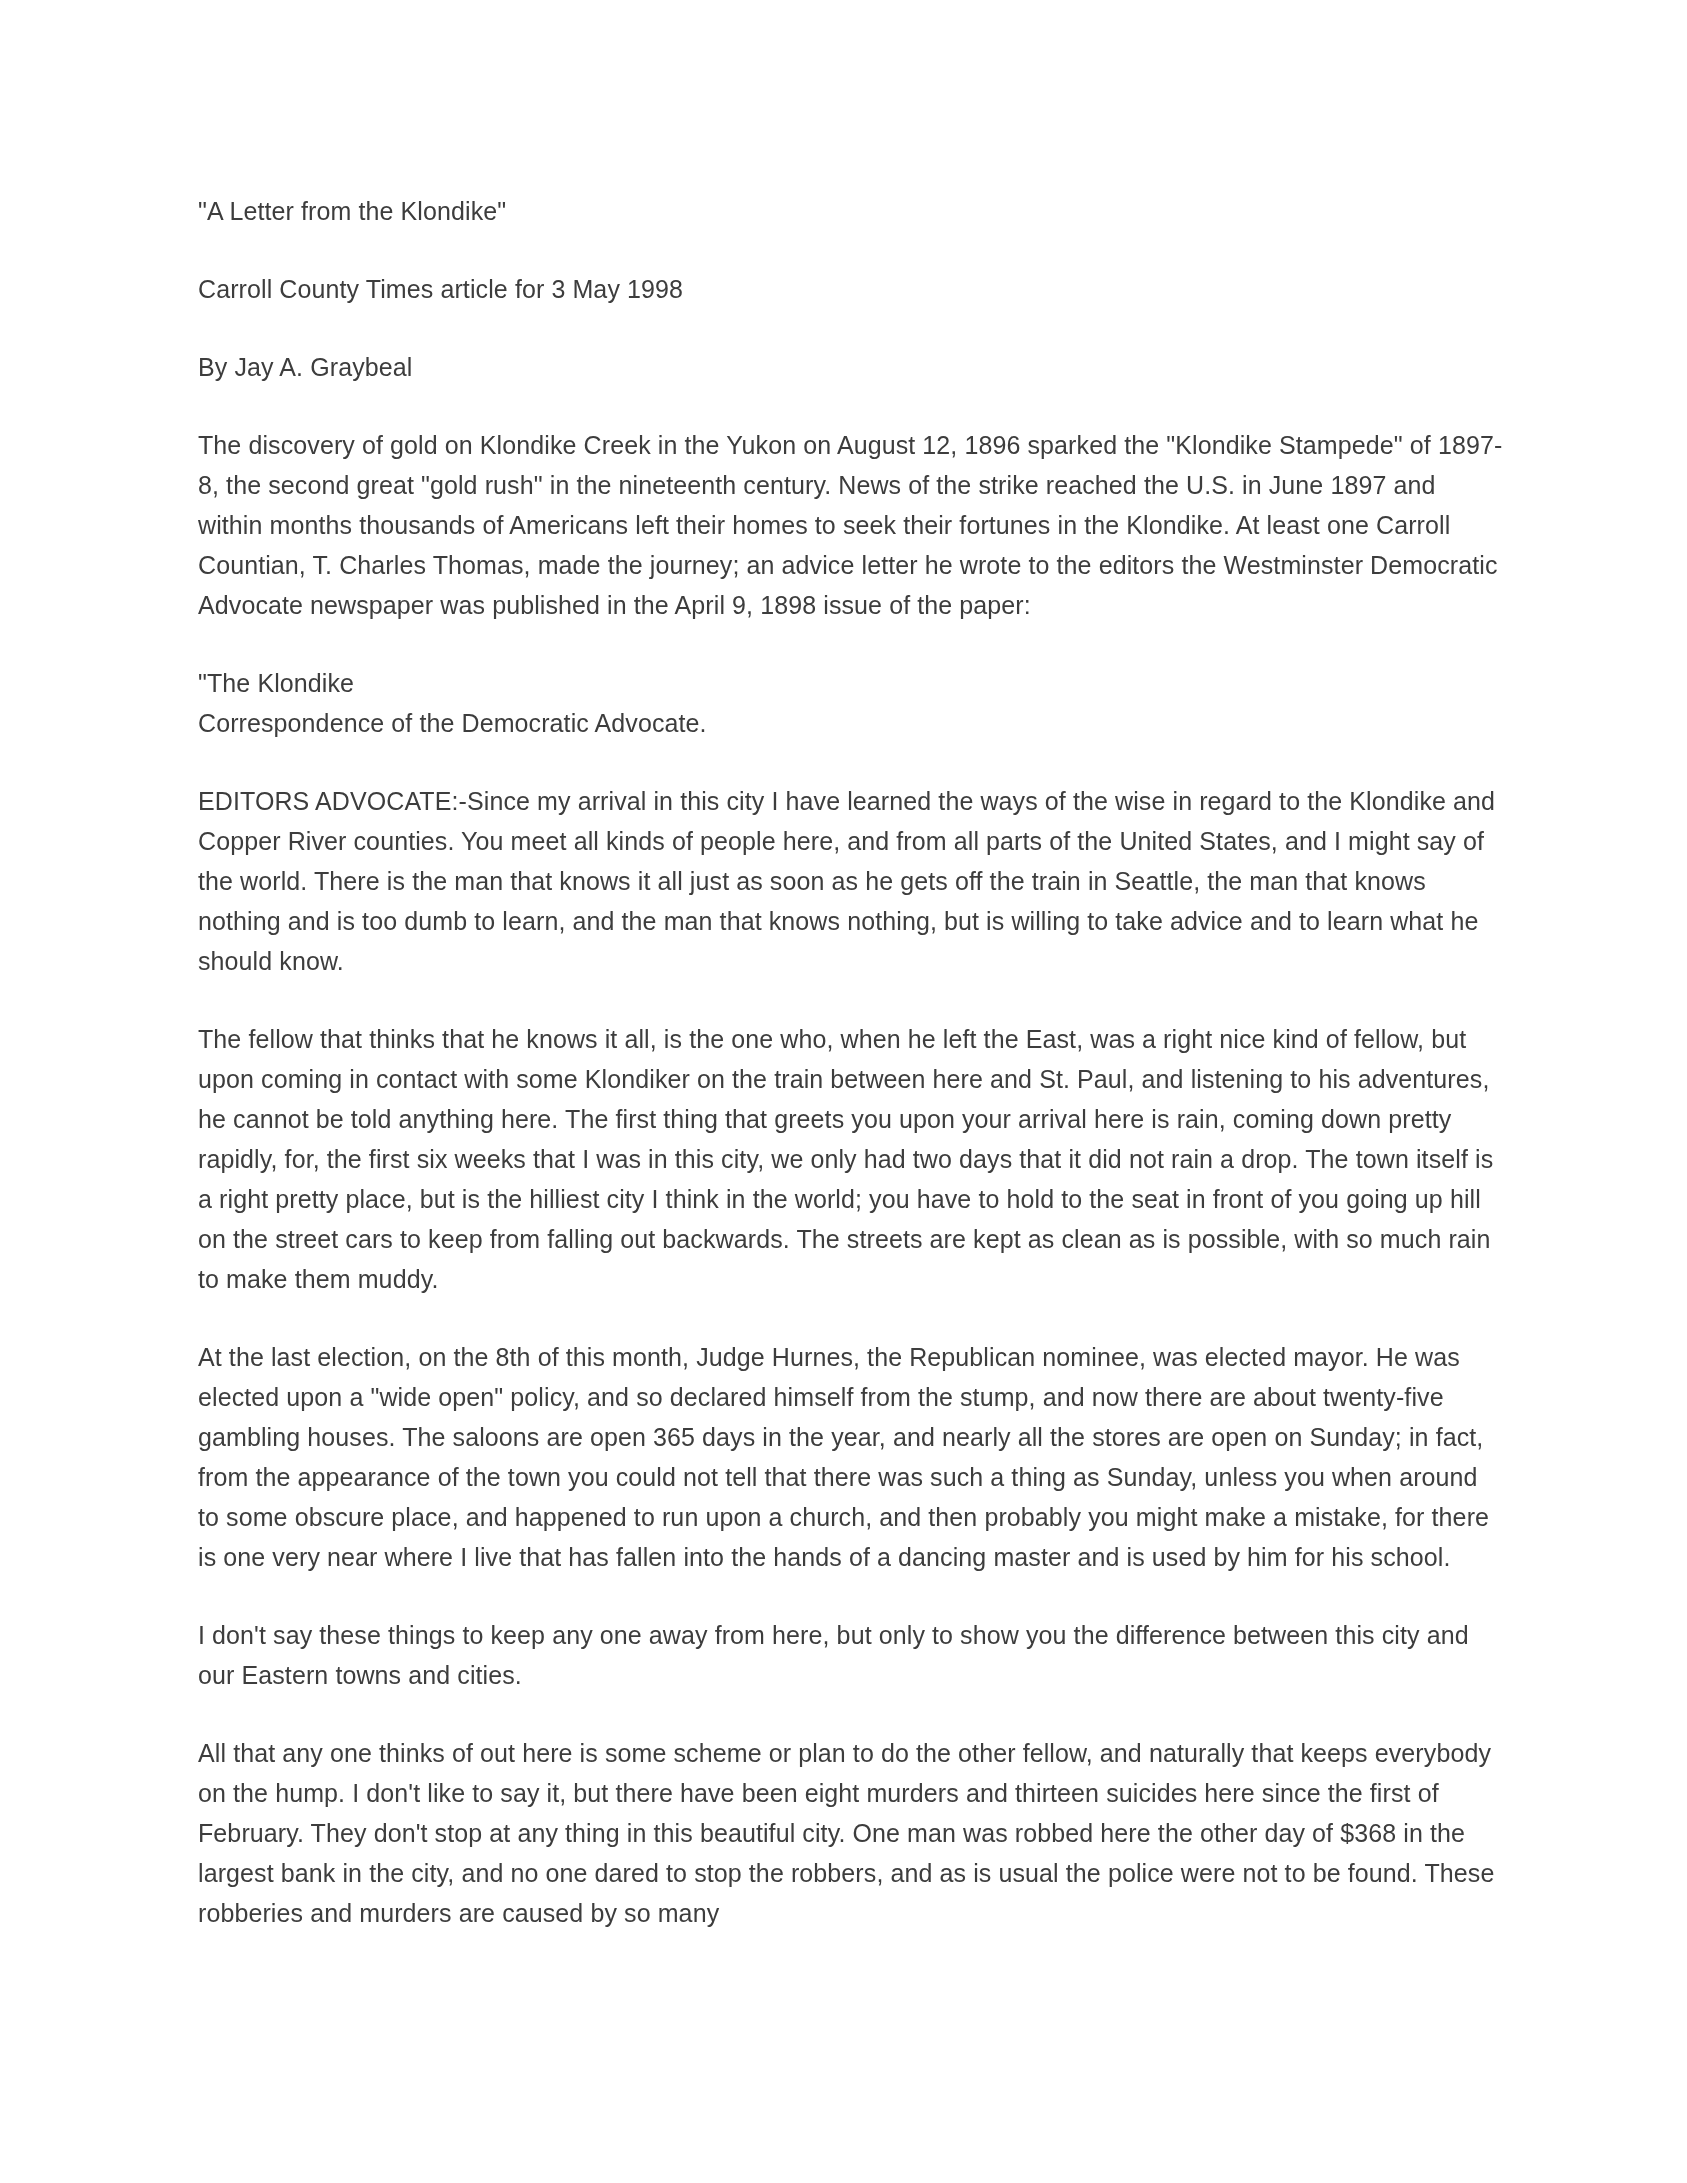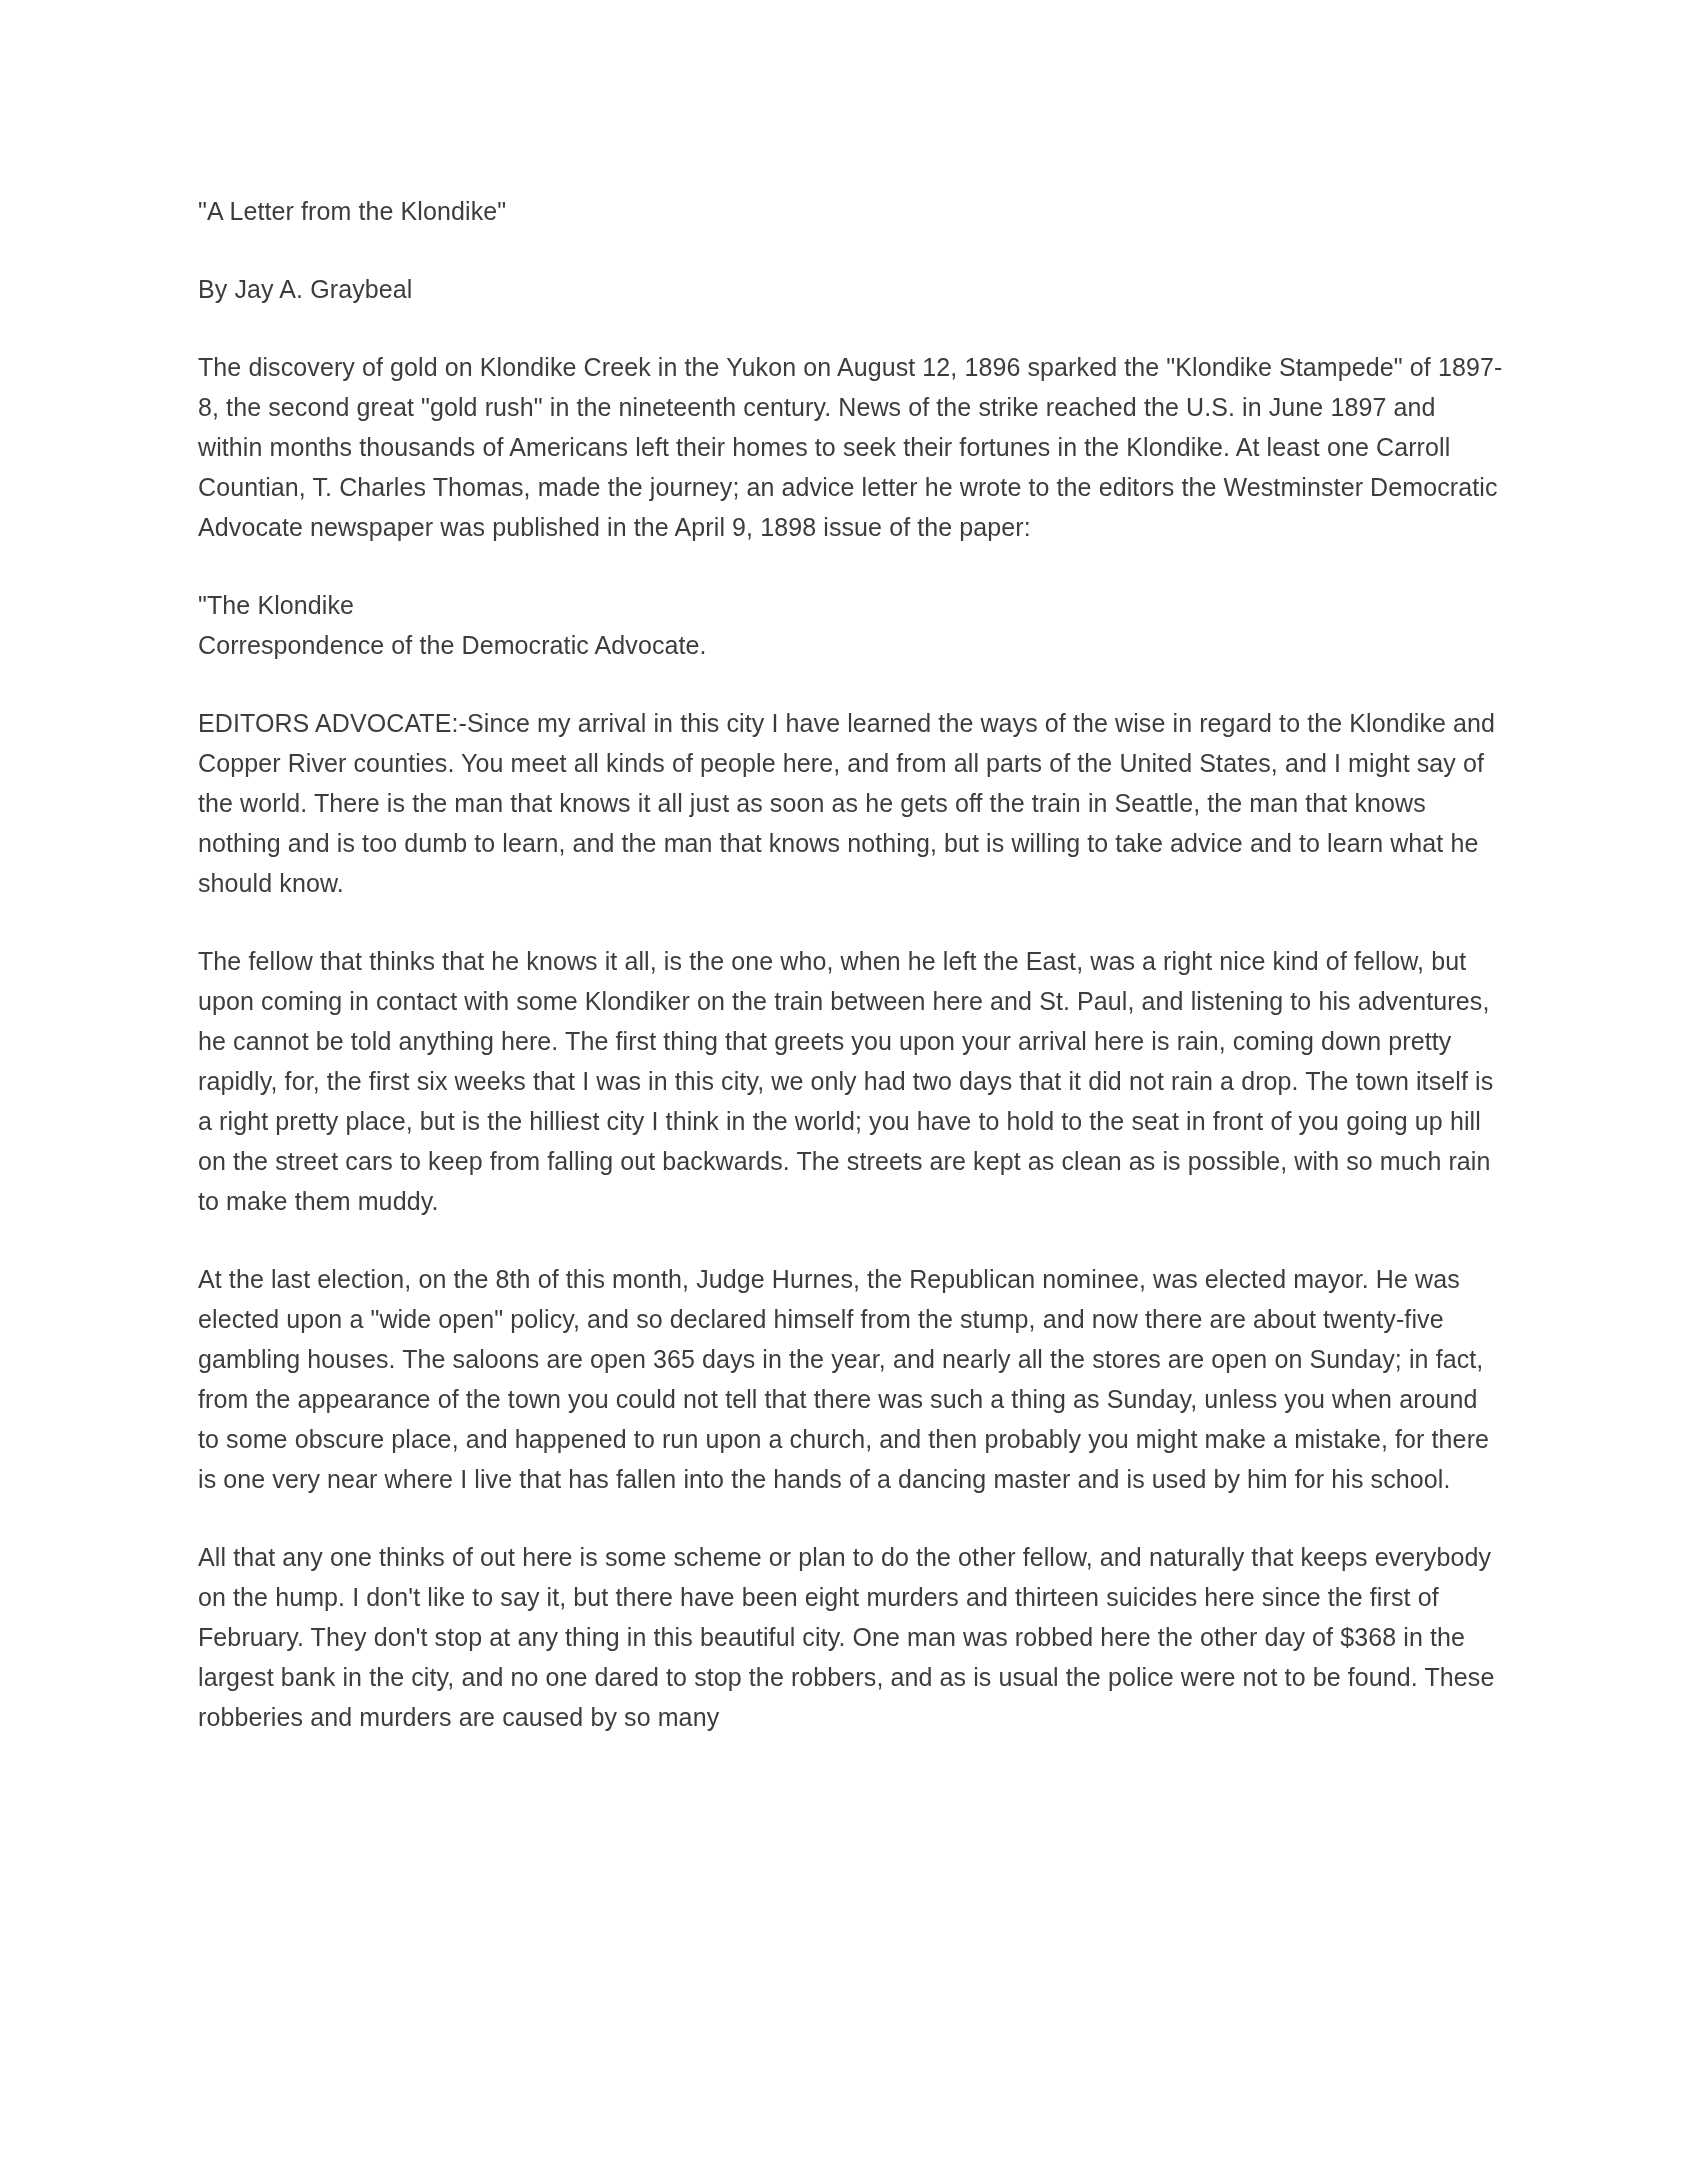--- a/index.html
+++ b/index.html
@@ -28,22 +28,24 @@
     font-weight: 400;
     white-space: pre-line;
     letter-spacing: 0.1px;
   }
 </style>
 </head>
 <body>
 
 <div class="page">
   <p class="para">"A Letter from the Klondike"</p>
+  <p class="para">Carroll County Times article for 3 May 1998</p>
   <p class="para">By Jay A. Graybeal</p>
   <p class="para">The discovery of gold on Klondike Creek in the Yukon on August 12, 1896 sparked the "Klondike Stampede" of 1897-8, the second great "gold rush" in the nineteenth century. News of the strike reached the U.S. in June 1897 and within months thousands of Americans left their homes to seek their fortunes in the Klondike. At least one Carroll Countian, T. Charles Thomas, made the journey; an advice letter he wrote to the editors the Westminster Democratic Advocate newspaper was published in the April 9, 1898 issue of the paper:</p>
   <p class="para">"The Klondike
 Correspondence of the Democratic Advocate.</p>
   <p class="para">EDITORS ADVOCATE:-Since my arrival in this city I have learned the ways of the wise in regard to the Klondike and Copper River counties. You meet all kinds of people here, and from all parts of the United States, and I might say of the world. There is the man that knows it all just as soon as he gets off the train in Seattle, the man that knows nothing and is too dumb to learn, and the man that knows nothing, but is willing to take advice and to learn what he should know.</p>
   <p class="para">The fellow that thinks that he knows it all, is the one who, when he left the East, was a right nice kind of fellow, but upon coming in contact with some Klondiker on the train between here and St. Paul, and listening to his adventures, he cannot be told anything here. The first thing that greets you upon your arrival here is rain, coming down pretty rapidly, for, the first six weeks that I was in this city, we only had two days that it did not rain a drop. The town itself is a right pretty place, but is the hilliest city I think in the world; you have to hold to the seat in front of you going up hill on the street cars to keep from falling out backwards. The streets are kept as clean as is possible, with so much rain to make them muddy.</p>
   <p class="para">At the last election, on the 8th of this month, Judge Hurnes, the Republican nominee, was elected mayor. He was elected upon a "wide open" policy, and so declared himself from the stump, and now there are about twenty-five gambling houses. The saloons are open 365 days in the year, and nearly all the stores are open on Sunday; in fact, from the appearance of the town you could not tell that there was such a thing as Sunday, unless you when around to some obscure place, and happened to run upon a church, and then probably you might make a mistake, for there is one very near where I live that has fallen into the hands of a dancing master and is used by him for his school.</p>
+  <p class="para">I don't say these things to keep any one away from here, but only to show you the difference between this city and our Eastern towns and cities.</p>
   <p class="para">All that any one thinks of out here is some scheme or plan to do the other fellow, and naturally that keeps everybody on the hump. I don't like to say it, but there have been eight murders and thirteen suicides here since the first of February. They don't stop at any thing in this beautiful city. One man was robbed here the other day of $368 in the largest bank in the city, and no one dared to stop the robbers, and as is usual the police were not to be found. These robberies and murders are caused by so many</p>
 </div>
 
 
 </body></html>

